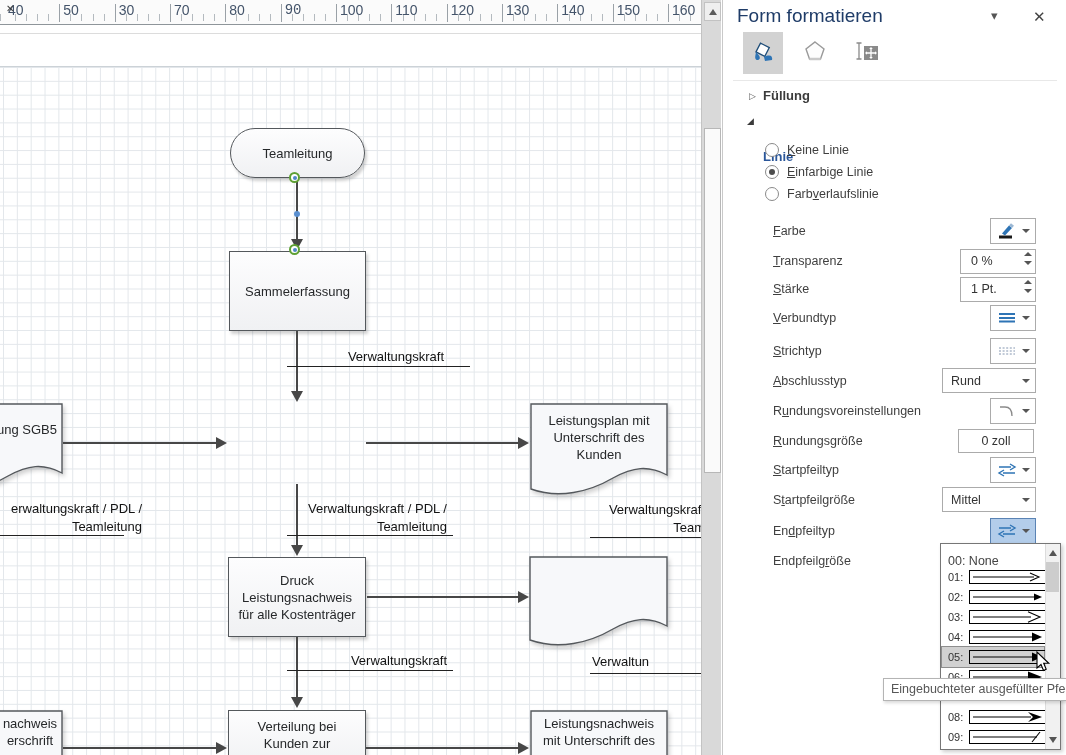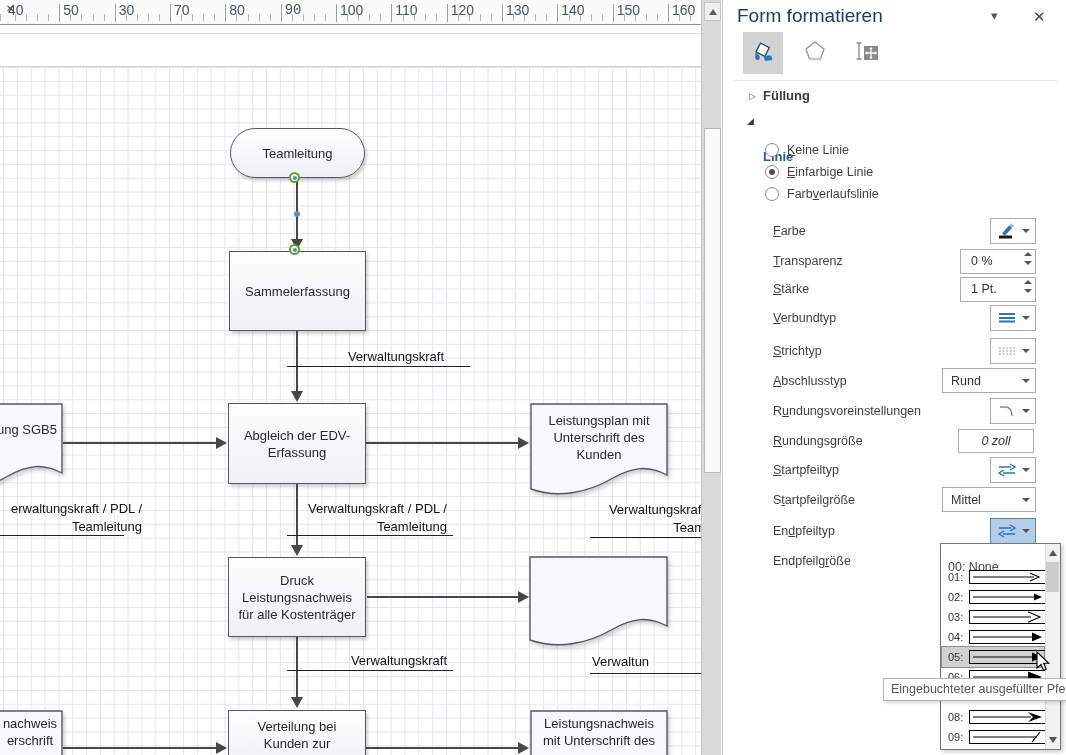--- a/index.html
+++ b/index.html
@@ -87,21 +87,21 @@
     border-top:4.5px solid #555; margin-right:5px; }
   .spin { position:absolute; width:76px; height:25px; background:#fff; border:1px solid #ababab;
     font-size:12.5px; color:#333; }
   .spin .spin-val { position:absolute; left:10px; top:4px; }
   .spin-arrows { position:absolute; right:3px; top:2px; display:flex; flex-direction:column; gap:5px; }
   .tri-up-s { width:0; height:0; border-left:4px solid transparent; border-right:4px solid transparent; border-bottom:4.5px solid #555; }
   .tri-down-s { width:0; height:0; border-left:4px solid transparent; border-right:4px solid transparent; border-top:4.5px solid #555; }
   .combo { position:absolute; width:94px; height:25px; background:#fff; border:1px solid #ababab;
     font-size:12.5px; color:#333; display:flex; align-items:center; justify-content:space-between; padding-left:8px; }
   .tinput { position:absolute; width:76px; height:24px; background:#fff; border:1px solid #ababab;
-    font-size:12.5px; color:#333; text-align:center; line-height:22px;font-style:italic; }
+    font-size:12.5px; color:#333; text-align:center; line-height:22px; }
 
   
   #dropdown { position:absolute; left:940px; top:543px; width:121px; height:207px; background:#fff;
     border:1px solid #767676; box-shadow:2px 2px 4px rgba(0,0,0,0.2); z-index:20; }
   .dd-row { position:absolute; left:1px; width:102px; height:20px; font-size:11px; color:#333; }
   .dd-row.hl { background:#d1d1d1; outline:1px solid #8e8e8e; }
   .dd-num { position:absolute; left:6px; top:4px; }
   .dd-none { position:absolute; left:6px; top:3px; font-size:12.5px; color:#444; }
   .dd-box { position:absolute; left:27px; top:3px; width:78px; height:14px; border:1px solid #000; background:transparent; }
   .dd-box svg { display:block; width:76px; height:12px; }
@@ -145,23 +145,20 @@
     <div id="page"></div>
 
     <div class="shape-rect stadium" style="left:230px; top:128px; width:135px; height:50px;">
       <span>Teamleitung</span>
     </div>
 
     <div class="shape-rect" style="left:229px; top:251px; width:137px; height:80px;justify-content:center;">
       <span>Sammelerfassung</span>
     </div>
 
-    <div class="shape-rect" style="left:228px; top:403px; width:138px; height:81px; padding:0 10px;">
-      <span>Abgleich der EDV-Erfassung</span>
-    </div>
 
     <div class="shape-rect" style="left:228px; top:557px; width:138px; height:80px; padding:0 4px;">
       <span>Druck Leistungsnachweis für alle Kostenträger</span>
     </div>
 
     <div class="shape-rect" style="left:228px; top:710px; width:138px; height:60px; align-items:flex-start; padding:7px 26px 0 26px;">
       <span>Verteilung bei Kunden zur</span>
     </div>
 
     <div class="shape-doc" style="left:-75px; top:403px;">
@@ -402,21 +399,21 @@
           </svg>
       </span>
         <i class="tri-down"></i>
     </div>
 
     <span class="flabel" style="top:554px;">Endpfeilg<u>r</u>öße</span>
   </div>
 
   <div id="dropdown">
     <div id="dd-items">
-        <div class="dd-row" style="top: 13px;">
+        <div class="dd-row" style="top: 7px;">
           <span class="dd-none">00: None</span>
         </div>
         <div class="dd-row" style="top: 23px;">
           <span class="dd-num">01:</span>
           <span class="dd-box">
             <svg viewBox="0 0 76 12">
               <path class="dd-s" d="M3,6 H64"></path>
               <path class="dd-s" d="M60,2 L69,6 L60,10"></path>
             </svg>
           </span>

